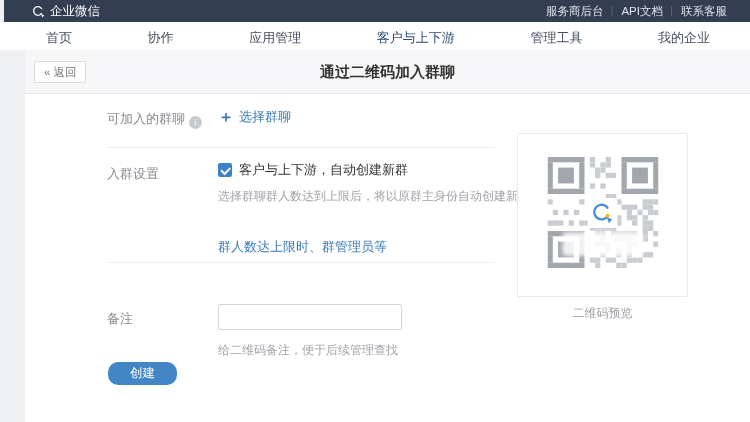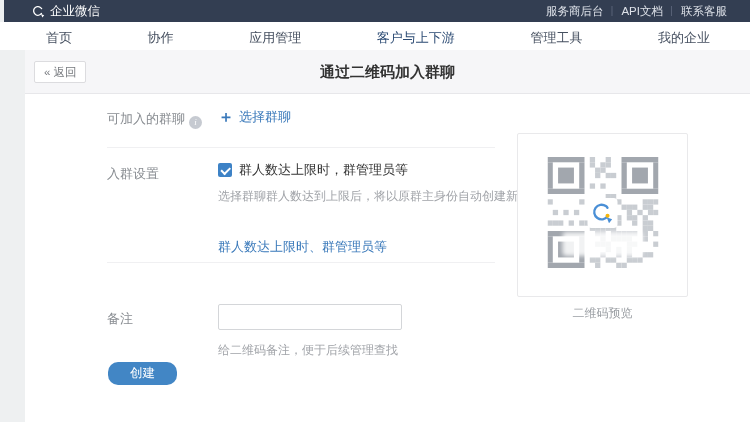--- a/index.html
+++ b/index.html
@@ -110,21 +110,21 @@
   </div>
   <div class="select-group link">
     <span class="plus-icon">＋</span>
     <span>选择群聊</span>
   </div>
   <div class="divider" style="top:97px;"></div>
 
   <div class="f-label" style="top:115px;">入群设置</div>
   <div class="cb-row">
     <span class="checkbox"></span>
-    <span class="cb-label">群人数达上限时，群管理员等</span>
+    <span class="cb-label">客户与上下游，自动创建新群</span>
   </div>
   <div class="hint" style="top:138px;">选择群聊群人数达到上限后，将以原群主身份自动创建新群</div>
   <div class="link" style="position:absolute; left:193px; top:188px;">群人数达上限时、群管理员等</div>
   <div class="divider" style="top:212px;"></div>
 
   <div class="f-label" style="top:260px;">备注</div>
   <input class="remark-input" type="text" value="" style="">
   <div class="hint" style="top:292px;">给二维码备注，便于后续管理查找</div>
 
   <button class="create-btn">创建</button>

